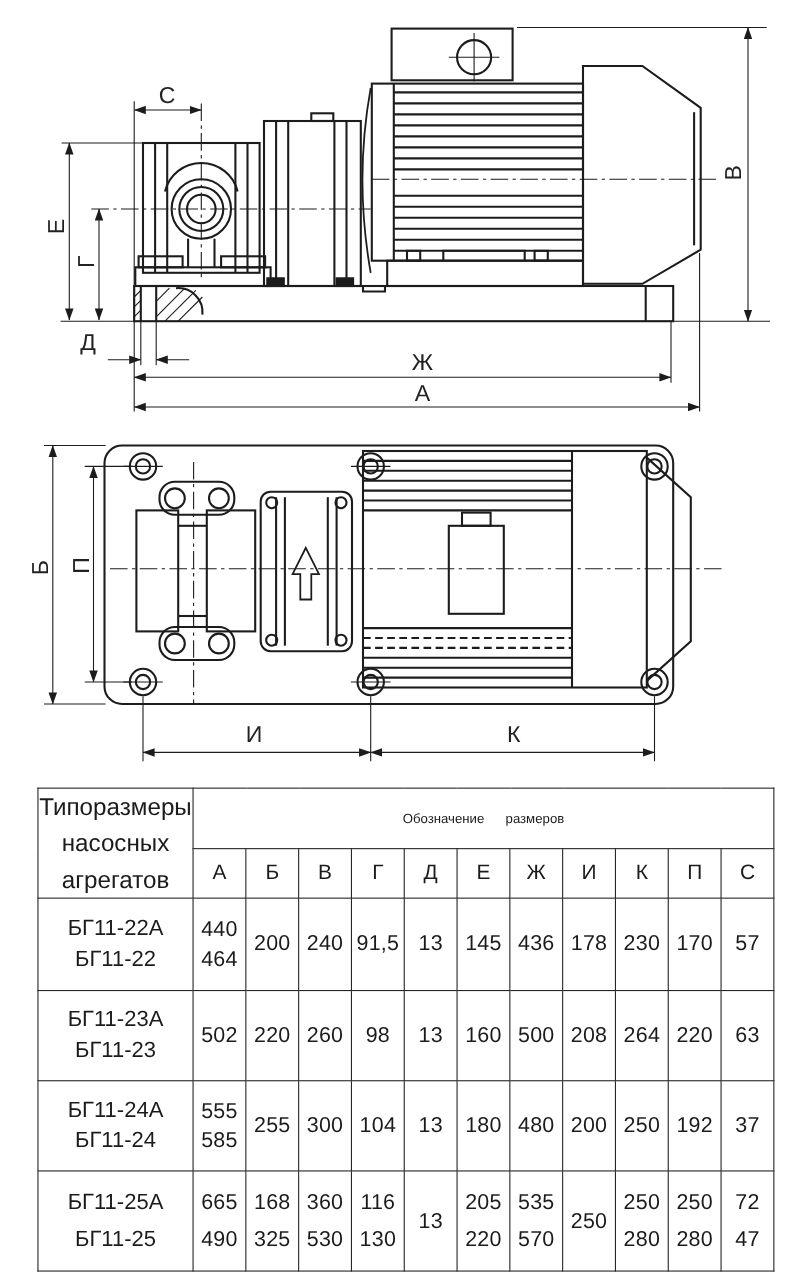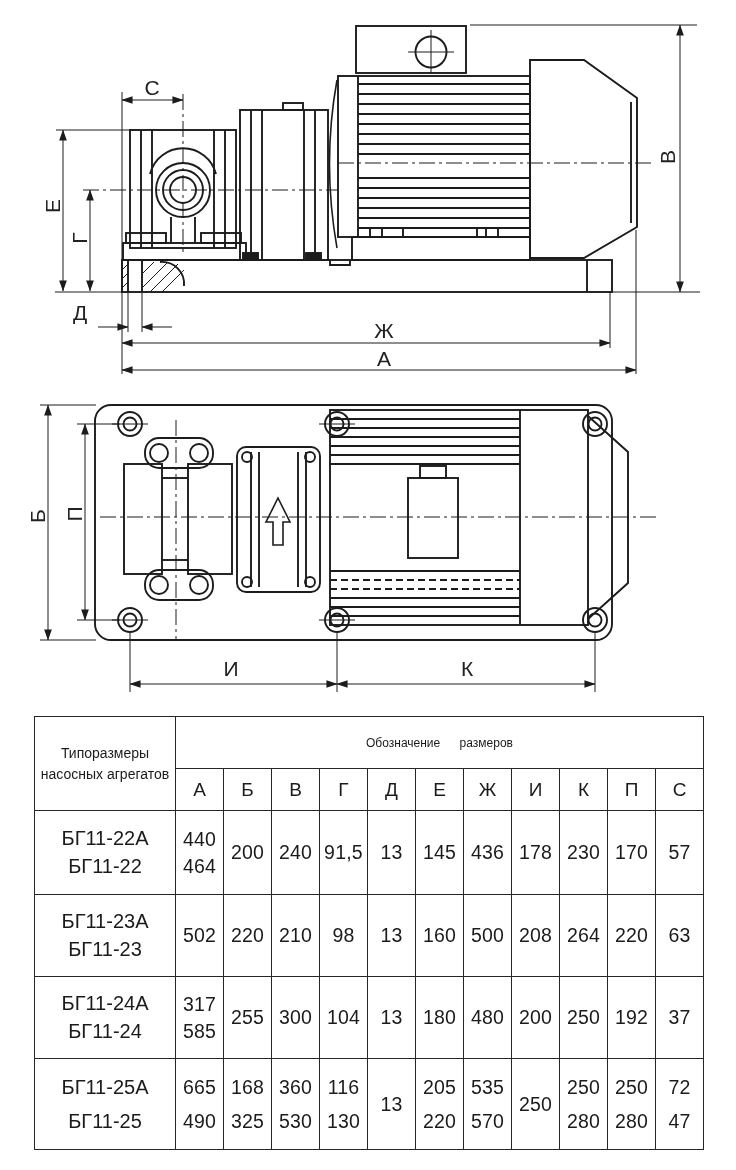--- a/index.html
+++ b/index.html
@@ -3,21 +3,21 @@
 <meta charset="utf-8">
 <style>
   html,body{margin:0;padding:0;background:#fff;}
   body{width:736px;height:1170px;font-family:"Liberation Sans",sans-serif;color:#1b1b1b;}
   .page{position:relative;width:736px;height:1170px;background:#fff;overflow:hidden;}
   .dwg{position:absolute;left:0;top:0;}
   .dl{position:absolute;font-size:21px;line-height:1;color:#222;transform:translate(-50%,-50%);white-space:nowrap;}
   .dl.rot{transform:translate(-50%,-50%) rotate(-90deg);}
   table.dims{position:absolute;left:34px;top:716px;border-collapse:collapse;table-layout:fixed;}
   .dims td{border:1.8px solid #262626;text-align:center;vertical-align:middle;padding:0;overflow:hidden;}
-  .dims .corner{font-size:14px;line-height:1.5;}
+  .dims .corner{font-size:22px;line-height:1.5;}
   .dims .group{font-size:12px;word-spacing:16px;}
   .dims tr.hletters td{font-size:19px;}
   .dims td span{display:block;}
   .dims td span:empty{display:none;margin:0;}
   .dims td.models span{font-size:20px;margin:5px 0;}
   .dims td.val span{font-size:19.5px;margin:4px 0;letter-spacing:0.2px;}
   .dims tr.tall td.models span{margin:11px 0;}
   .dims tr.tall td.val span{margin:11px 0;}
   tr.h1{height:52px;}
   tr.hletters{height:42px;}
@@ -325,21 +325,21 @@
           <span>БГ11-23А</span>
             <span>БГ11-23</span>
         </td>
         <td class="val">
             <span>502</span>
           </td>
         <td class="val">
             <span>220</span>
           </td>
         <td class="val">
-            <span>210</span>
+            <span>260</span>
           </td>
         <td class="val">
             <span>98</span>
           </td>
         <td class="val">
             <span>13</span>
           </td>
         <td class="val">
             <span>160</span>
           </td>
@@ -359,21 +359,21 @@
             <span>63</span>
           </td>
       </tr>
 
       <tr class="r3">
         <td class="models">
           <span>БГ11-24А</span>
             <span>БГ11-24</span>
         </td>
         <td class="val">
-            <span>317</span>
+            <span>555</span>
             <span>585</span>
           </td>
         <td class="val">
             <span>255</span>
           </td>
         <td class="val">
             <span>300</span>
           </td>
         <td class="val">
             <span>104</span>

